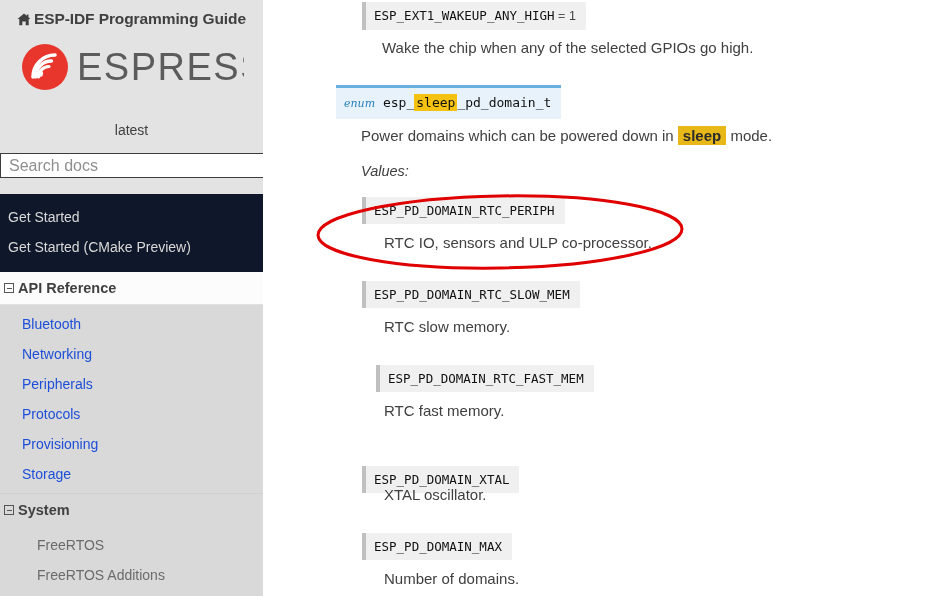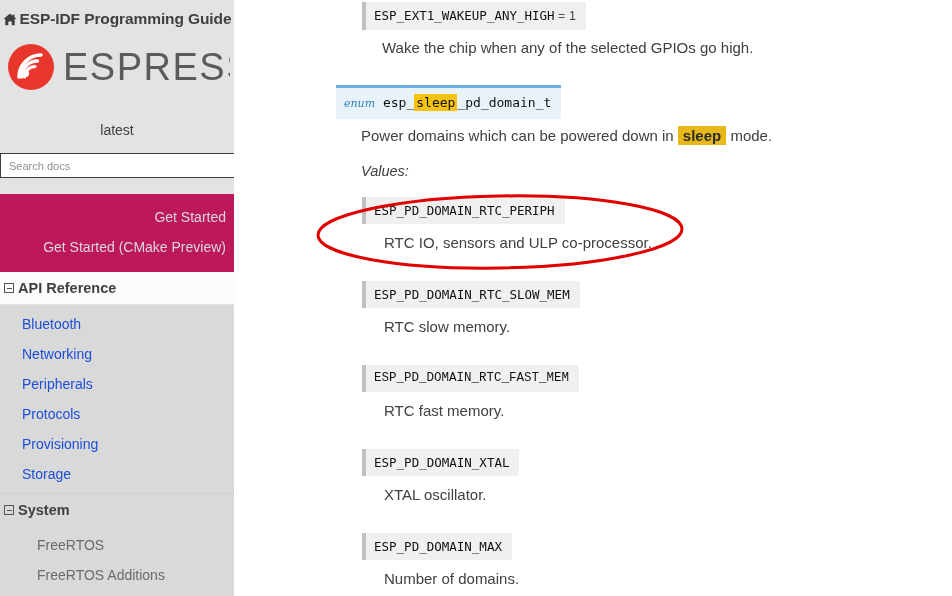--- a/index.html
+++ b/index.html
@@ -12,21 +12,21 @@
     height: 596px;
     overflow: hidden;
     font-family: "Liberation Sans", sans-serif;
     position: relative;
   }
 
   
   #sidebar {
     position: absolute;
     left: 0; top: 0;
-    width: 234px;
+    width: 263px;
     height: 596px;
     background: #e3e3e3;
     overflow: hidden;
   }
   .side-title {
     text-align: center;
     font-size: 15.5px;
     font-weight: bold;
     color: #404040;
     padding-top: 10px;
@@ -52,31 +52,30 @@
     display: block;
     box-sizing: border-box;
     width: 272px;
     height: 25px;
     margin: 15px 0 0 0;
     padding: 2px 8px;
     border: 1px solid #3c3c3c;
     border-radius: 0;
     background: #ffffff;
     font-family: "Liberation Sans", sans-serif;
-    font-size: 11px;
+    font-size: 16px;
     color: #404040;
     outline: none;
   }
   #search-input::placeholder { color: #8f8f8f; opacity: 1; }
 
   .nav-dark {
     margin-top: 16px;
-    background: #be185d;
+    background: #0f172a;
     padding: 8px 8px 10px 0;
-    text-align: right;
   }
   .nav-dark .nav-item {
     display: block;
     color: #d9d9d9;
     font-size: 14px;
     padding: 7px 0 7px 8px;
     text-decoration: none;
   }
   .nav-section {
     background: #fcfcfc;
@@ -278,24 +277,24 @@
   </div>
 
   <div class="values-label" style="left:76px; top:163px;">Values:</div>
 
   <div class="sig-block" style="left:77px; top:197px;">ESP_PD_DOMAIN_RTC_PERIPH</div>
   <div class="para" style="left:99px; top:233px;">RTC IO, sensors and ULP co-processor.</div>
 
   <div class="sig-block" style="left:77px; top:281px;text-align:right;">ESP_PD_DOMAIN_RTC_SLOW_MEM</div>
   <div class="para" style="left:99px; top:317px;">RTC slow memory.</div>
 
-  <div class="sig-block" style="left:77px; top:365px;font-family:Liberation Mono, monospace;">ESP_PD_DOMAIN_RTC_FAST_MEM</div>
+  <div class="sig-block" style="left:91px; top:365px;">ESP_PD_DOMAIN_RTC_FAST_MEM</div>
   <div class="para" style="left:99px; top:401px;">RTC fast memory.</div>
 
-  <div class="sig-block" style="left:77px; top:449px;">ESP_PD_DOMAIN_XTAL</div>
+  <div class="sig-block" style="left:77px; top:466px;">ESP_PD_DOMAIN_XTAL</div>
   <div class="para" style="left:99px; top:485px;">XTAL oscillator.</div>
 
   <div class="sig-block" style="left:77px; top:533px;">ESP_PD_DOMAIN_MAX</div>
   <div class="para" style="left:99px; top:569px;">Number of domains.</div>
 
 </div>
 
 <svg id="annotation-ellipse">
   <ellipse id="anno-el" cx="500" cy="232" rx="182" ry="36" fill="none" stroke="#e00000" stroke-width="3" transform="rotate(-1 500 232)"></ellipse>
 </svg>

